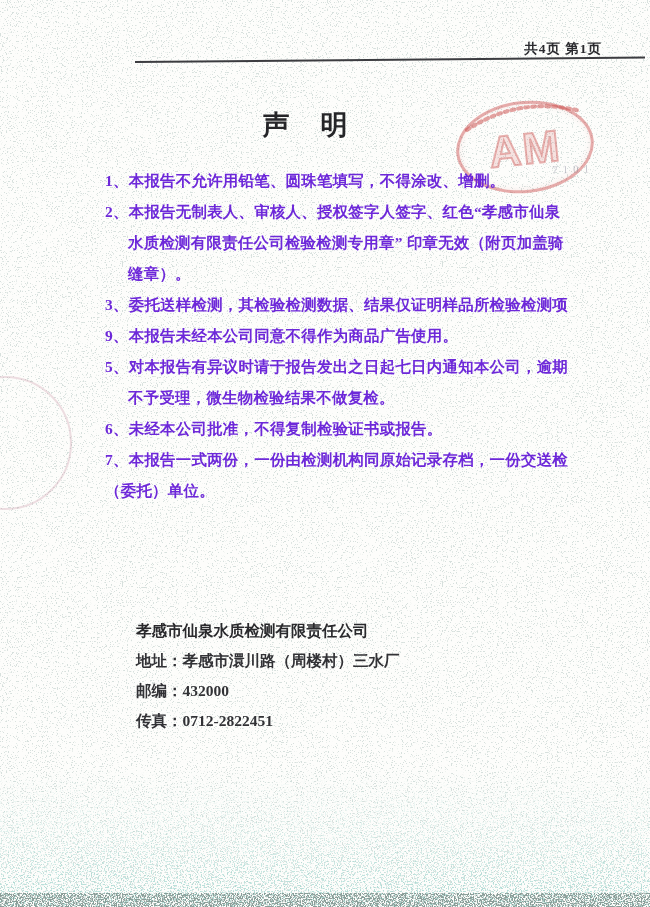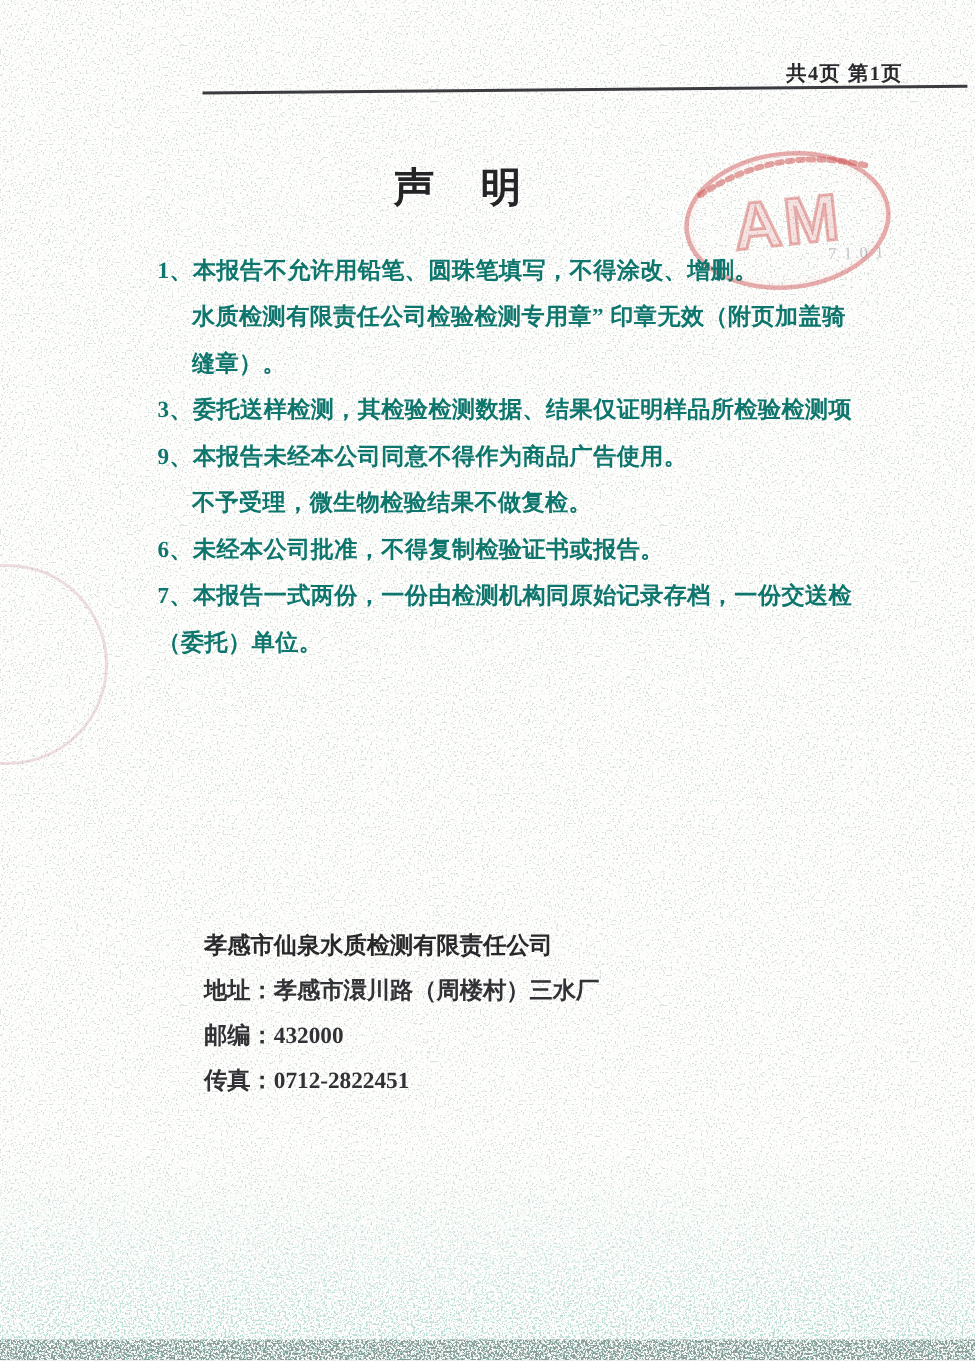--- a/index.html
+++ b/index.html
@@ -50,21 +50,21 @@
     transform:rotate(-2deg);
   }
   
   .edge-stamp{
     position:absolute;left:-62px;top:376px;width:130px;height:130px;
     border:2px solid rgba(192,126,146,0.25);border-radius:50%;
   }
   
   .statement{
     position:absolute;left:105px;top:165px;width:540px;
-    font-size:15.4px;font-weight:600;color:#0f766e;
+    font-size:15.4px;font-weight:600;color:#6d28d9;
     letter-spacing:0.3px;
   }
   .statement .line{height:31px;line-height:31px;white-space:nowrap;}
   .statement .ind-text{padding-left:23px;}
   
   .footer{
     position:absolute;left:136px;top:600px;width:480px;
     font-size:15.5px;color:#323236;
   }
   .footer .frow{height:30px;line-height:30px;white-space:nowrap;font-weight:600;}
@@ -106,24 +106,26 @@
       <path d="M14,34 Q68,6 126,26" fill="none" stroke="rgba(201,72,70,0.5)" stroke-width="4" stroke-dasharray="3,4" stroke-linecap="round"></path>
     </svg>
     <span class="stamp-letters">AM</span>
   </div>
   <div class="stamp-artifact">7101</div>
 
   <div class="edge-stamp"></div>
 
   <div class="statement">
     <div class="line ind-num">1、本报告不允许用铅笔、圆珠笔填写，不得涂改、增删。</div>
+    <div class="line ind-num">2、本报告无制表人、审核人、授权签字人签字、红色“孝感市仙泉</div>
     <div class="line ind-text">水质检测有限责任公司检验检测专用章” 印章无效（附页加盖骑</div>
     <div class="line ind-text">缝章）。</div>
     <div class="line ind-num">3、委托送样检测，其检验检测数据、结果仅证明样品所检验检测项</div>
     <div class="line ind-num">9、本报告未经本公司同意不得作为商品广告使用。</div>
+    <div class="line ind-num">5、对本报告有异议时请于报告发出之日起七日内通知本公司，逾期</div>
     <div class="line ind-text">不予受理，微生物检验结果不做复检。</div>
     <div class="line ind-num">6、未经本公司批准，不得复制检验证书或报告。</div>
     <div class="line ind-num">7、本报告一式两份，一份由检测机构同原始记录存档，一份交送检</div>
     <div class="line ind-num">（委托）单位。</div>
   </div>
 
   <div class="footer">
     <div class="frow company">孝感市仙泉水质检测有限责任公司</div>
     <div class="frow">
       <span>地址：</span><span>孝感市澴川路（周楼村）三水厂</span>

